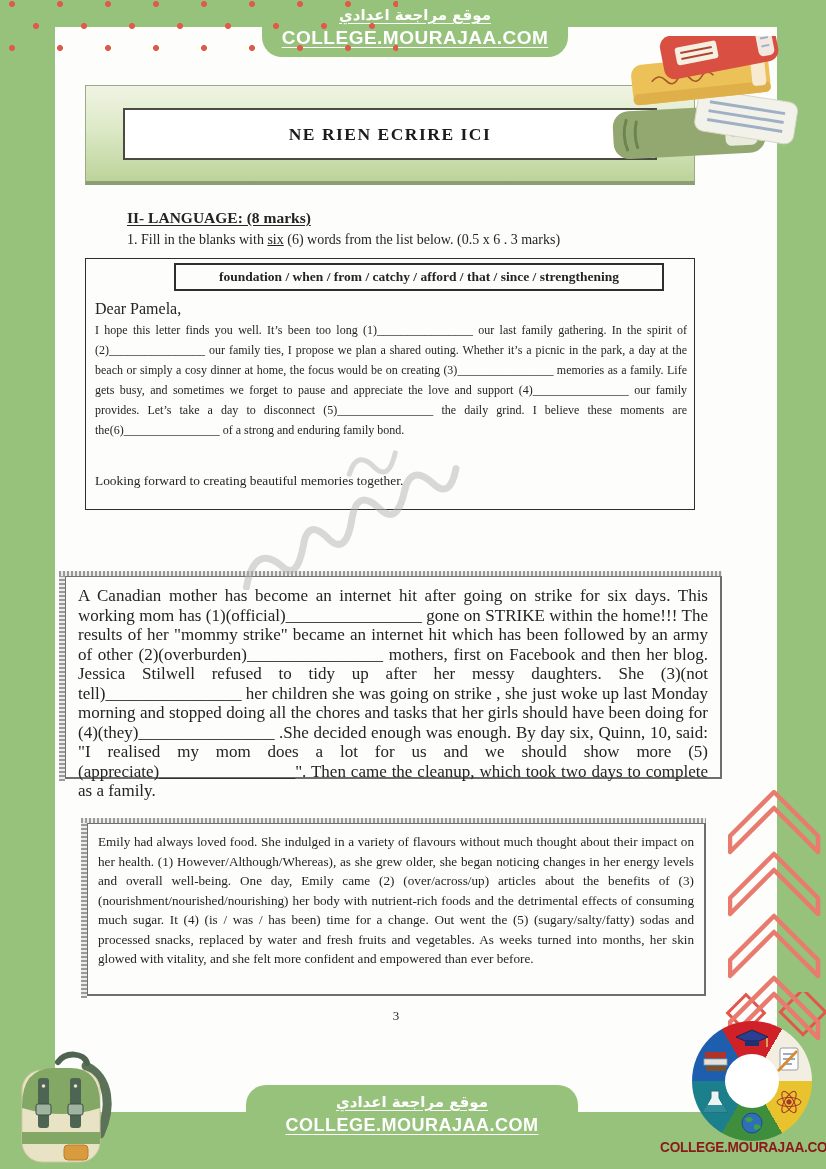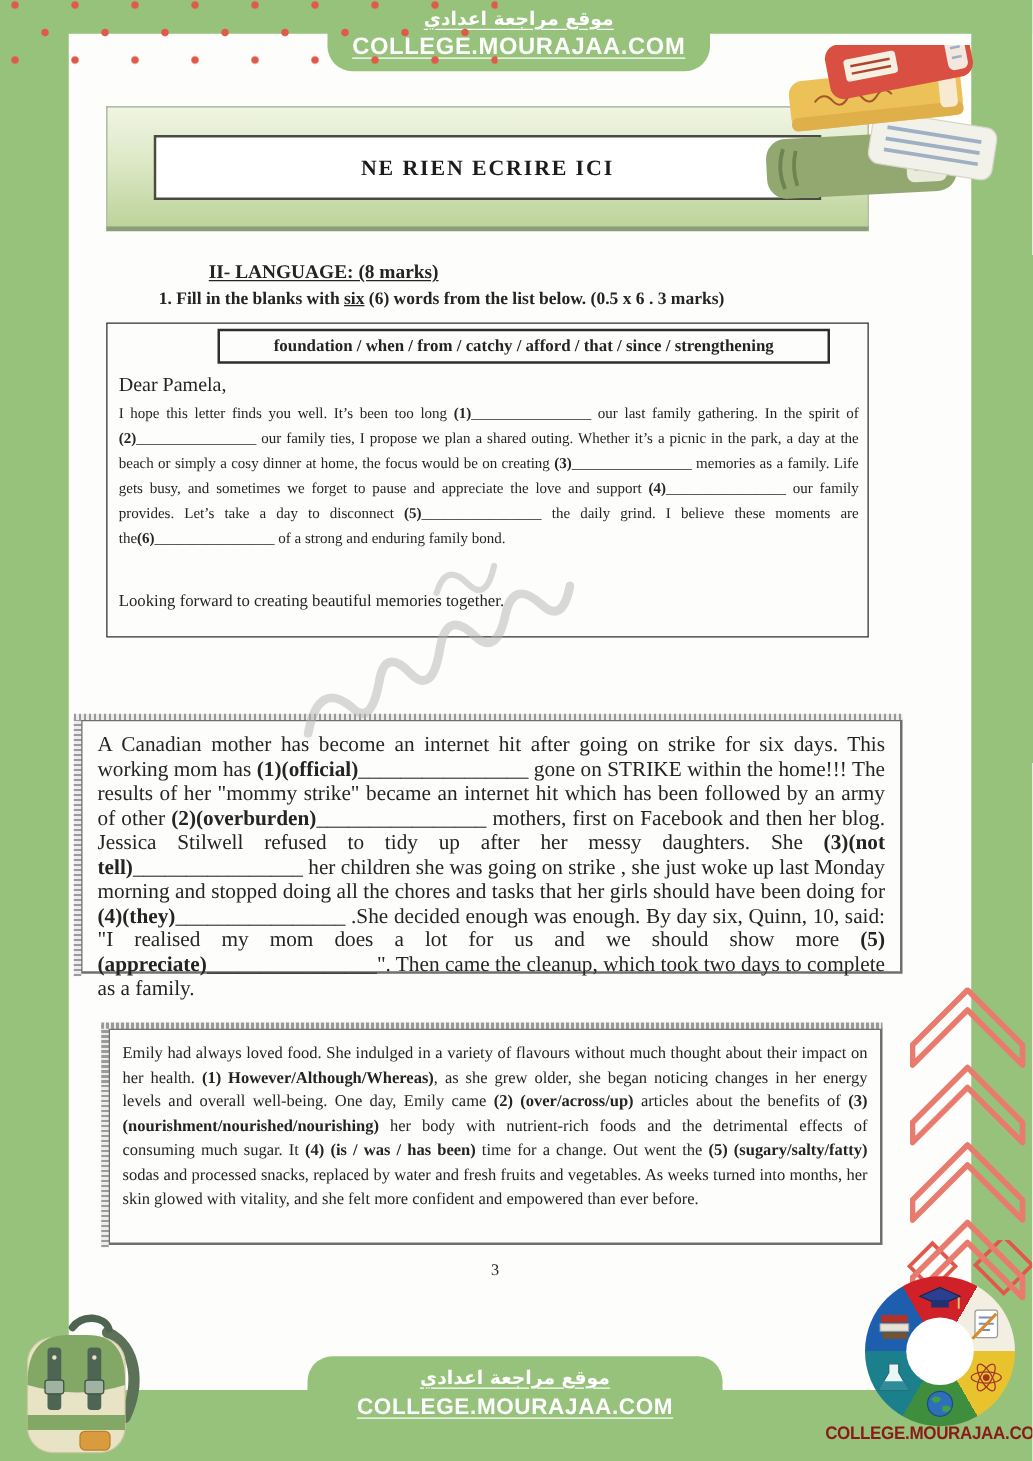--- a/index.html
+++ b/index.html
@@ -33,42 +33,42 @@
   
   .serif{font-family:"Liberation Serif",serif;color:#242424;}
   .hdr-outer{position:absolute;left:85px;top:85px;width:608px;height:95px;z-index:3;
     background:linear-gradient(180deg,#f0f4e3 0%,#dde9c7 45%,#bcd39a 100%);
     border:1px solid #9aab85;border-bottom:4px solid #8b9e76;}
   .hdr-inner{position:absolute;left:37px;top:22px;width:530px;height:48px;background:#fff;border:2px solid #4a4a42;
     display:flex;align-items:center;justify-content:center;}
   .hdr-inner span{font-family:"Liberation Serif",serif;font-weight:bold;font-size:17.5px;letter-spacing:1.5px;color:#1b1b1b;}
 
   .sec-heading{position:absolute;left:127px;top:209px;z-index:3;font-weight:bold;font-size:15.5px;
-    text-decoration:underline;text-underline-offset:2px;margin-left:40px;}
+    text-decoration:underline;text-underline-offset:2px;}
   .instr{position:absolute;z-index:3;font-weight:bold;font-size:14px;}
   .instr .u{text-decoration:underline;}
 
   .exbox{position:absolute;z-index:3;background:transparent;}
   .box1{left:85px;top:258px;width:608px;height:250px;border:1.5px solid #2e2e2e;}
   .box2{left:64px;top:575px;width:654px;height:200px;border:2px solid #6f6f6f;}
   .box3{left:86px;top:822px;width:616px;height:170px;border:2px solid #6f6f6f;}
   .box2::before,.box3::before{content:"";position:absolute;left:-7px;top:-4px;bottom:-4px;width:6px;
     background:repeating-linear-gradient(0deg,#9a9a9a 0 2px,#ececec 2px 4px);}
   .box2::after,.box3::after{content:"";position:absolute;left:-7px;top:-6px;right:-2px;height:5px;
     background:repeating-linear-gradient(90deg,#9a9a9a 0 2px,#ececec 2px 4px);}
 
   .wordbank{position:absolute;left:60px;top:4px;width:486px;height:24px;border:2px solid #2e2e2e;
     text-align:center;font-weight:bold;font-size:13.5px;line-height:24px;margin-left:28px;}
   .salutation{position:absolute;left:9px;top:41px;font-size:16px;}
   .body-text{position:absolute;font-size:12px;line-height:20px;text-align:justify;}
   .box1 .body-text{left:9px;top:61px;width:592px;}
   .closing{position:absolute;left:9px;top:214px;font-size:13.4px;}
   .box2 .body-text{left:12px;top:9px;width:630px;line-height:19.5px;font-size:17px;}
   .box3 .body-text{left:10px;top:8px;width:596px;line-height:19.5px;font-size:13.2px;}
-  .b{font-weight:bold;}
+  .b{font-weight:normal;}
 
   .pagenum{position:absolute;left:376px;top:1008px;width:40px;text-align:center;z-index:3;font-size:13px;}
 
   
   .chevrons{position:absolute;left:728px;top:790px;z-index:5;}
   .diamonds{position:absolute;left:715px;top:992px;z-index:4;}
   .watermark{position:absolute;left:210px;top:430px;z-index:4;opacity:.5;}
 
   .books-ill{position:absolute;left:600px;top:36px;z-index:6;}
   .backpack-ill{position:absolute;left:8px;top:1048px;z-index:6;}

